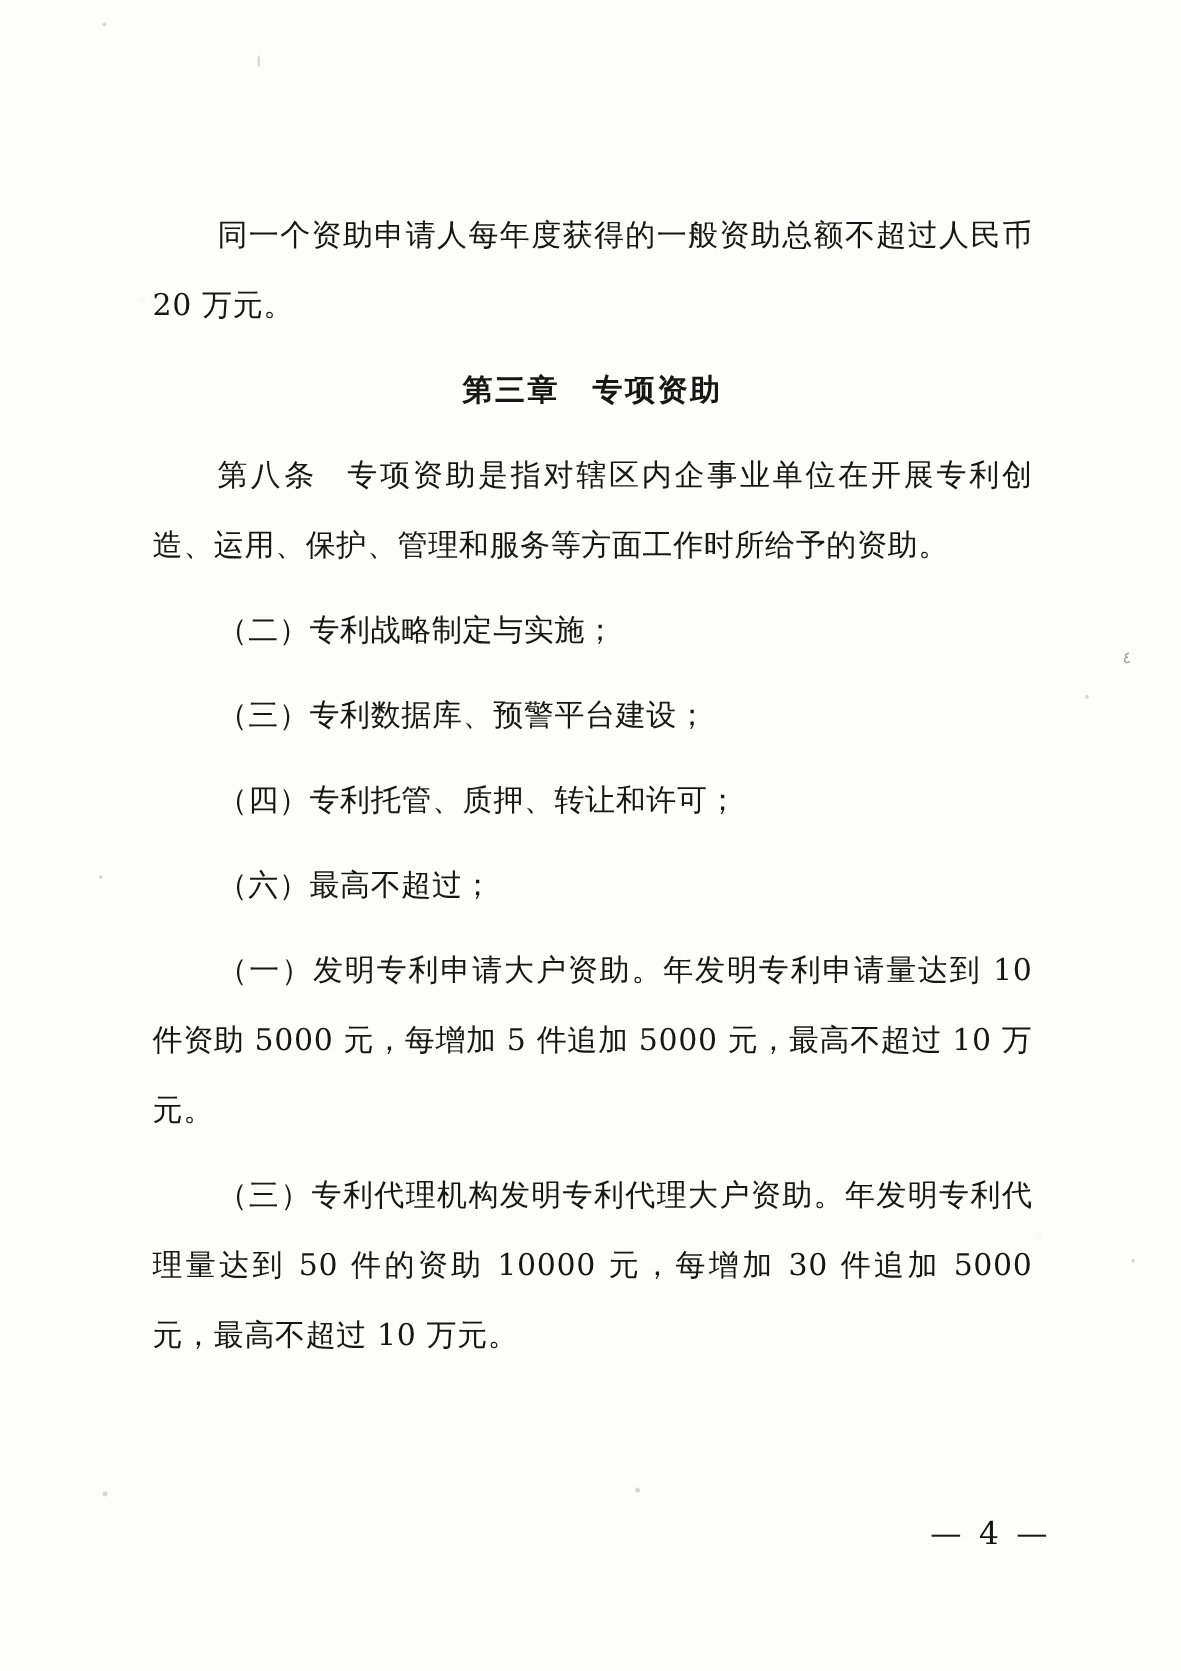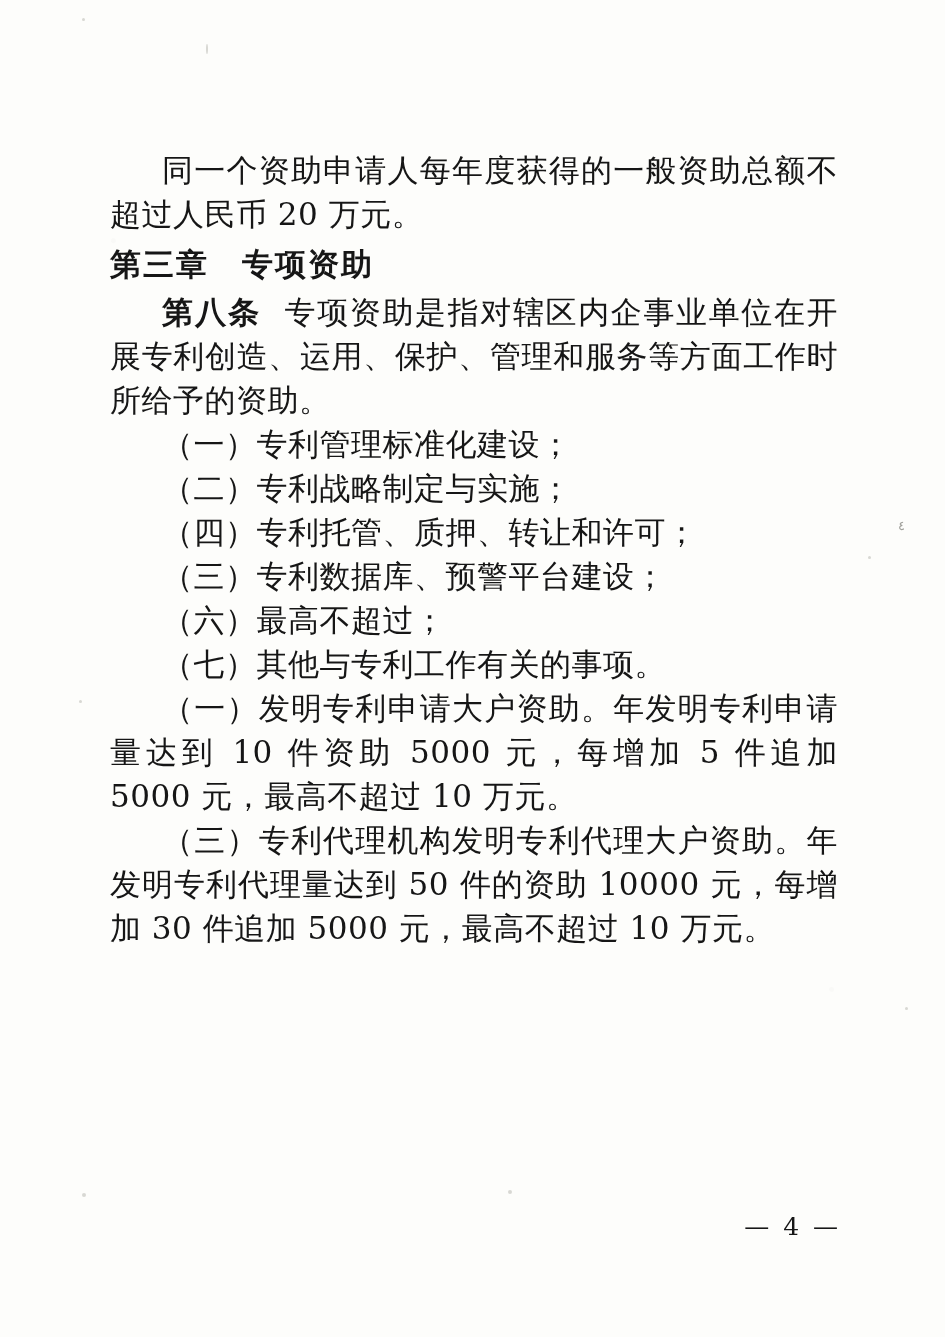--- a/index.html
+++ b/index.html
@@ -31,41 +31,42 @@
     border-radius: 50%;
     opacity: 0.55;
   }
   .content {
     position: absolute;
     left: 110px;
     top: 148px;
     width: 728px;
   }
   .para {
-    font-size: 31px;
-    line-height: 44px;
+    font-size: 24px;
+    line-height: 56px;
     letter-spacing: 0.5px;
     color: #161616;
-    margin: 0;
+    margin: 12px;
     text-align: justify;
     text-justify: inter-ideograph;
   }
   .indent2 {
     text-indent: 52px;
   }
   .center {
+    text-align: center;
     font-weight: bold;
     letter-spacing: 2px;
   }
   .heading-gap {
     margin-top: 6px;
     margin-bottom: 4px;
   }
   .clause-label {
-    font-weight: bold;
+    font-weight: normal;
     letter-spacing: 1px;
   }
   .clause-gap {
     display: inline-block;
     width: 22px;
   }
   .listline {
     text-indent: 52px;
   }
   .pagenum {
@@ -99,26 +100,24 @@
 
   <div class="content">
 
     <p class="para indent2">同一个资助申请人每年度获得的一般资助总额不超过人民币 20 万元。</p>
 
     <p class="para center heading-gap">第三章　专项资助</p>
 
     <p class="para indent2"><span class="clause-label">第八条</span><span class="clause-gap"></span><span>专项资助是指对辖区内企事业单位在开展专利创造、运用、保护、管理和服务等方面工作时所给予的资助。</span></p>
 
 
-    <p class="para listline">（一）专利管理标准化建设；</p>
     <p class="para listline">（二）专利战略制定与实施；</p>
+    <p class="para listline">（三）专利数据库、预警平台建设；</p>
     <p class="para listline">（四）专利托管、质押、转让和许可；</p>
-    <p class="para listline">（三）专利数据库、预警平台建设；</p>
     <p class="para listline">（六）最高不超过；</p>
-    <p class="para listline">（七）其他与专利工作有关的事项。</p>
 
 
     <p class="para listline">（一）发明专利申请大户资助。年发明专利申请量达到 10 件资助 5000 元，每增加 5 件追加 5000 元，最高不超过 10 万元。</p>
     <p class="para listline">（三）专利代理机构发明专利代理大户资助。年发明专利代理量达到 50 件的资助 10000 元，每增加 30 件追加 5000 元，最高不超过 10 万元。</p>
 
   </div>
 
   <div class="pagenum">— 4 —</div>
 
 </div>

